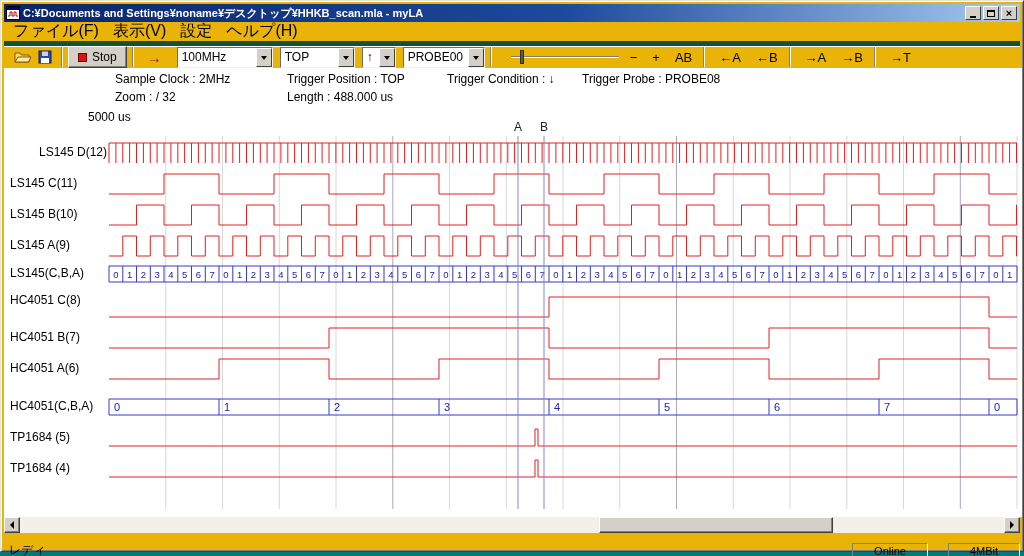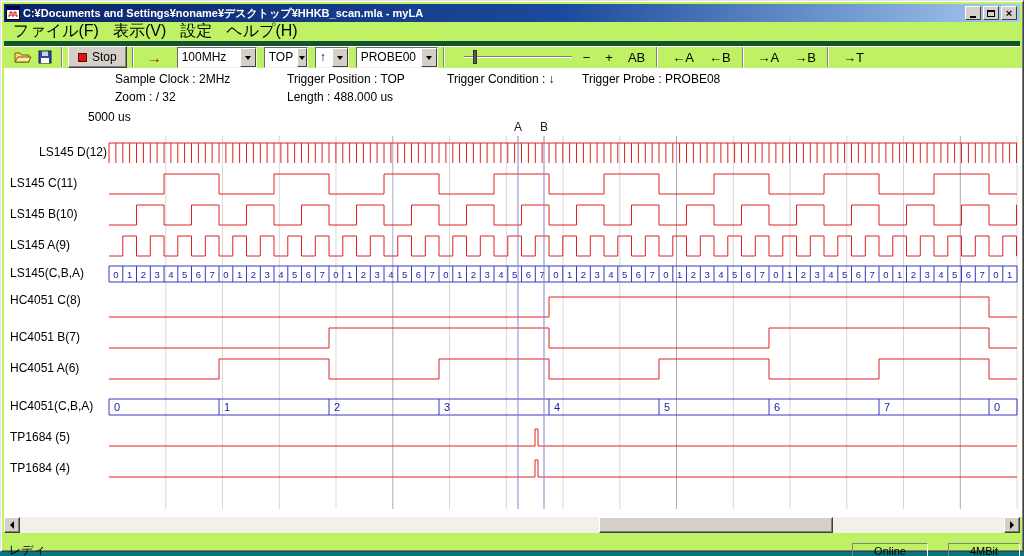--- a/index.html
+++ b/index.html
@@ -1,18 +1,18 @@
 <!DOCTYPE html>
 <html><head>
 <meta charset="utf-8">
 <style>
   *{margin:0;padding:0;box-sizing:border-box}
   html,body{width:1024px;height:556px;font-family:"Liberation Sans",sans-serif;-webkit-font-smoothing:none}
   .screen{position:relative;width:1024px;height:556px;background:#00797a;overflow:hidden}
-  .window{position:absolute;left:0;top:0;width:1024px;height:552px;background:#bef264;
+  .window{position:absolute;left:0;top:0;width:1024px;height:552px;background:#eab308;
           border:1px solid;border-color:#e6e3dc #404040 #404040 #e6e3dc;
           box-shadow:inset 1px 1px 0 #fff, inset -1px -1px 0 #808080}
   
   .titlebar{position:absolute;left:3px;top:3px;right:3px;height:18px;
             background:linear-gradient(90deg,#0a246a 0%,#1c4a9c 55%,#a6caf0 100%);
             display:flex;align-items:center;gap:3px;padding:0 2px}
   .app-icon{width:14px;height:14px;display:inline-flex}
   .title-text{color:#fff;font-size:11px;font-weight:bold;white-space:nowrap;overflow:hidden;flex:1}
   .tb-btns{display:flex;gap:2px;margin-right:1px}
   .tbtn{width:16px;height:14px;background:#d4d0c8;border:1px solid;border-color:#fff #404040 #404040 #fff;
@@ -33,21 +33,21 @@
             box-shadow:inset -1px -1px 0 #808080;display:inline-flex;align-items:center;gap:5px;
             padding:0 9px;font-size:12px}
   .stop-sq{width:9px;height:9px;background:#dd1414;border:1px solid #7a0000;display:inline-block}
   .run-btn{color:#aa1010;font-size:15px;font-weight:bold;padding:0 8px}
   .combo{height:21px;background:#fff;border:1px solid;border-color:#6b6b6b #f4f2ec #f4f2ec #6b6b6b;
          display:inline-flex;align-items:center;margin-left:7px;font-size:12px}
   .combo-text{padding:0 4px;flex:1;white-space:nowrap}
   .combo-btn{width:16px;height:100%;background:#d4d0c8;border:1px solid;border-color:#fff #404040 #404040 #fff;
              display:inline-flex;align-items:center;justify-content:center}
   .tri-down{width:0;height:0;border:3px solid transparent;border-top:4px solid #000;margin-top:4px}
-  .w80{width:80px}.w66{width:44px}.w34{width:34px}.w82{width:82px}
+  .w80{width:96px}.w66{width:75px}.w34{width:34px}.w82{width:82px}
   .zoom-slider{width:112px;height:20px;position:relative;margin-left:12px}
   .slider-track{position:absolute;left:2px;right:2px;top:9px;height:2px;background:#7e7e7e;border-bottom:1px solid #fff}
   .slider-thumb{position:absolute;left:11px;top:3px;width:4px;height:14px;background:#5a5a5a;border:1px solid #303030}
   .flat-btn{padding:1px 6px;margin-left:3px;color:#000;font-size:13px;white-space:nowrap}
   
   .workspace{position:absolute;left:3px;top:67px;width:1018px;height:449px;background:#fff;overflow:hidden}
   #wave-svg{position:absolute;left:0;top:0}
   .info{position:absolute;font-size:12px;color:#000;white-space:nowrap}
   .ch-label{position:absolute;left:6px;width:97px;font-size:12px;color:#000;white-space:nowrap}
   

